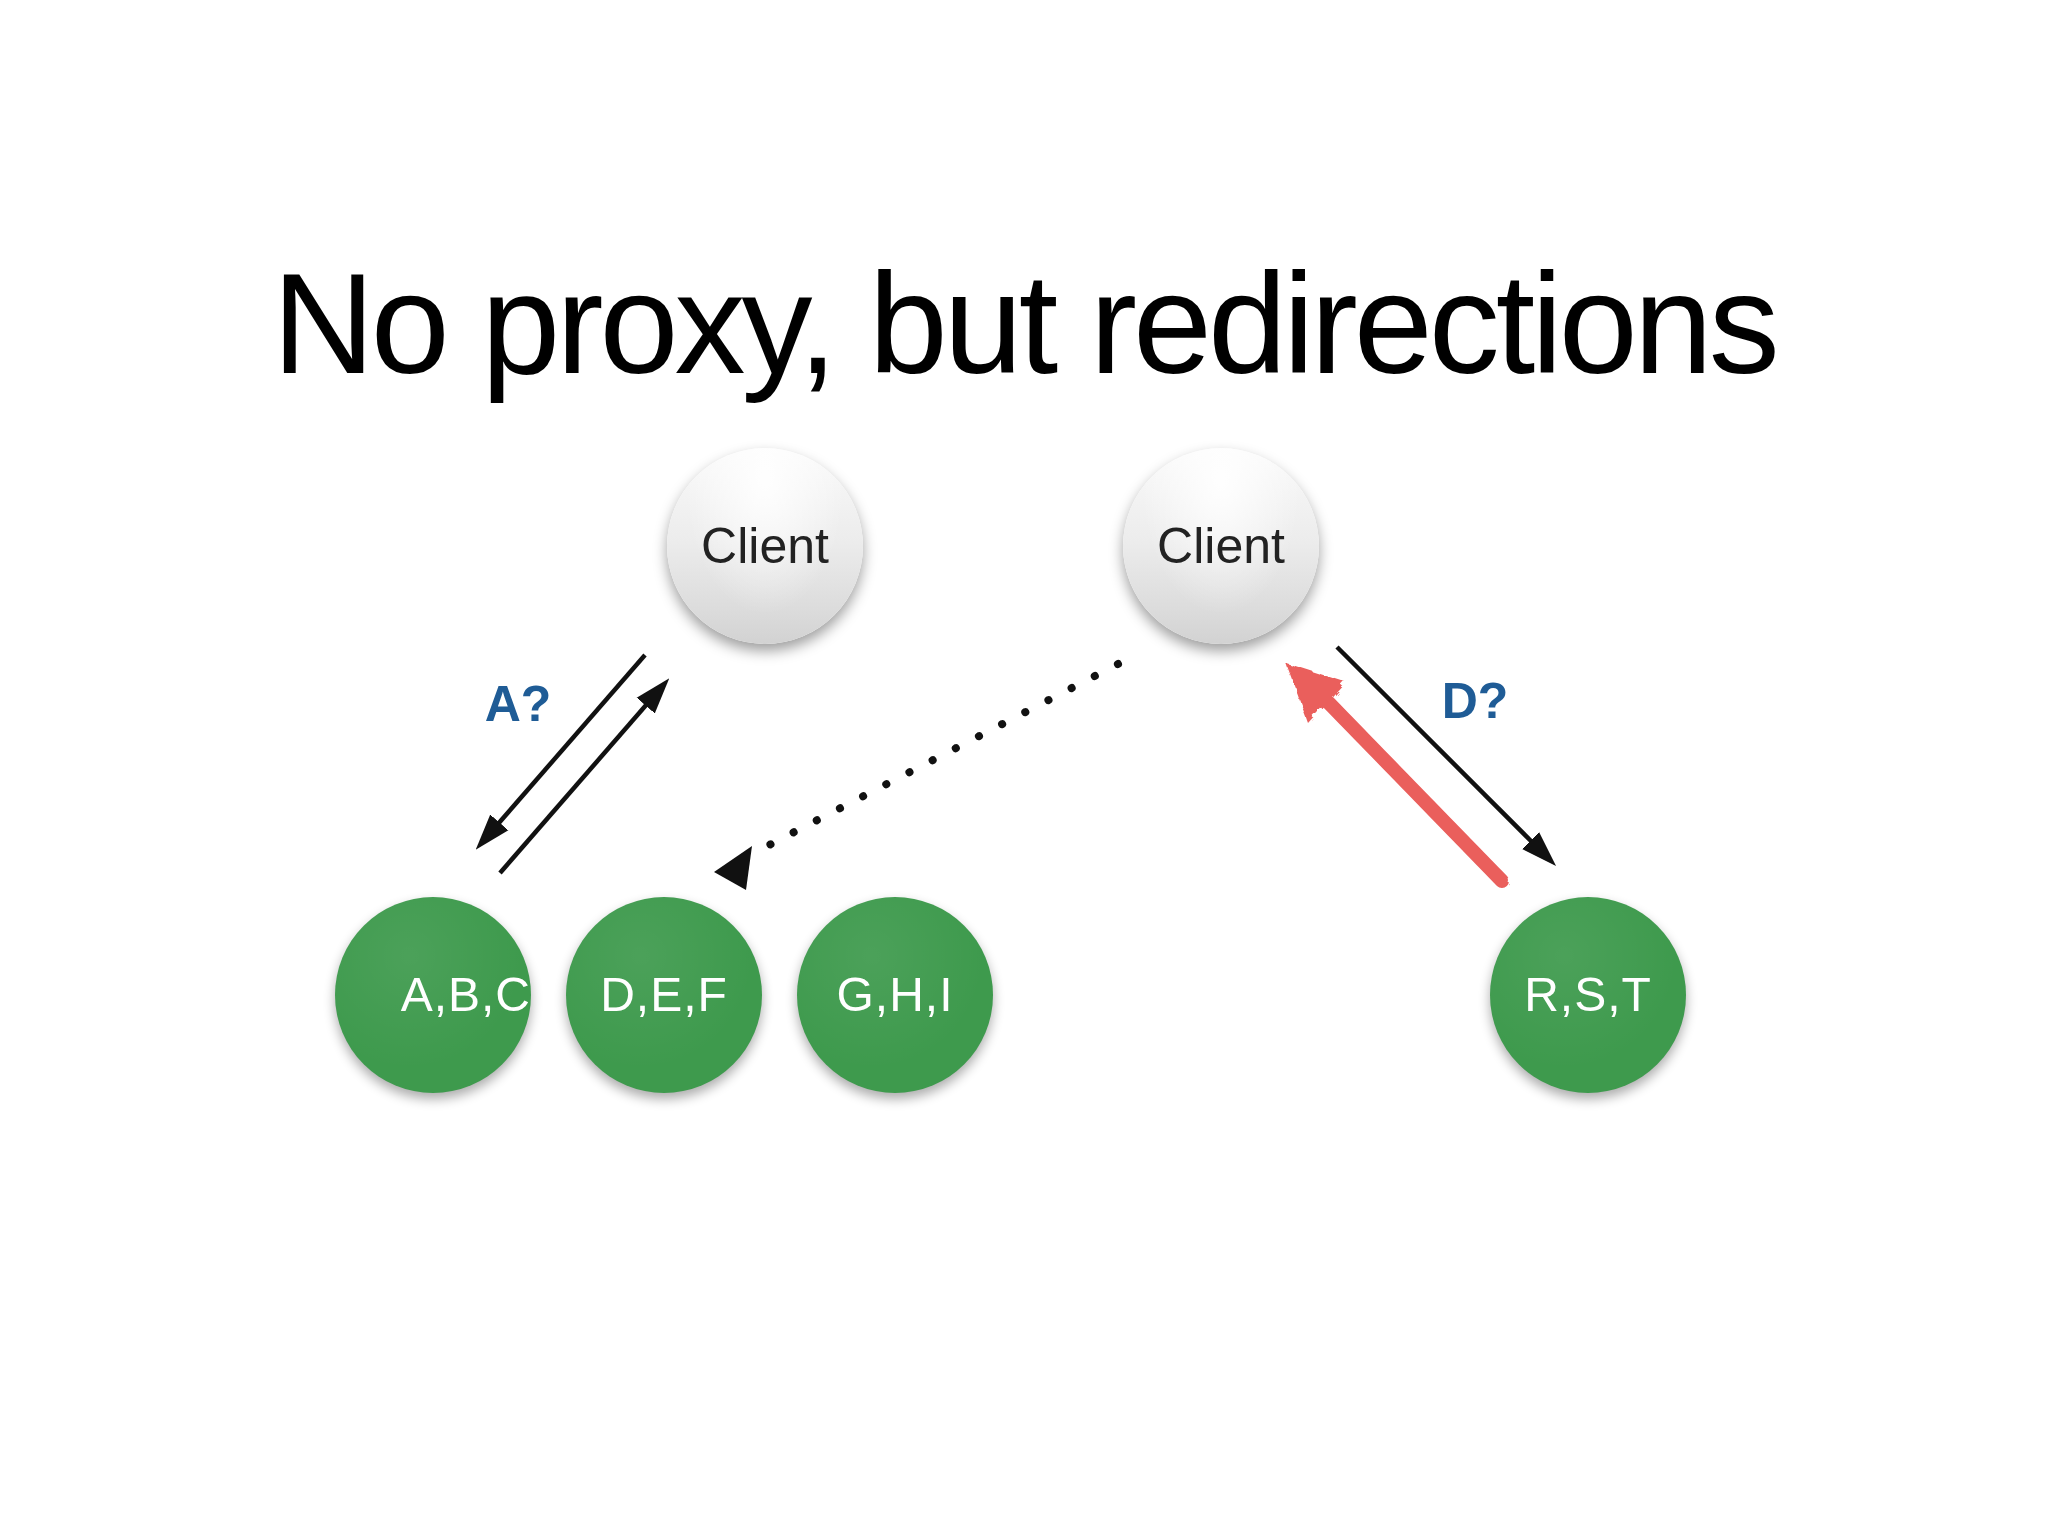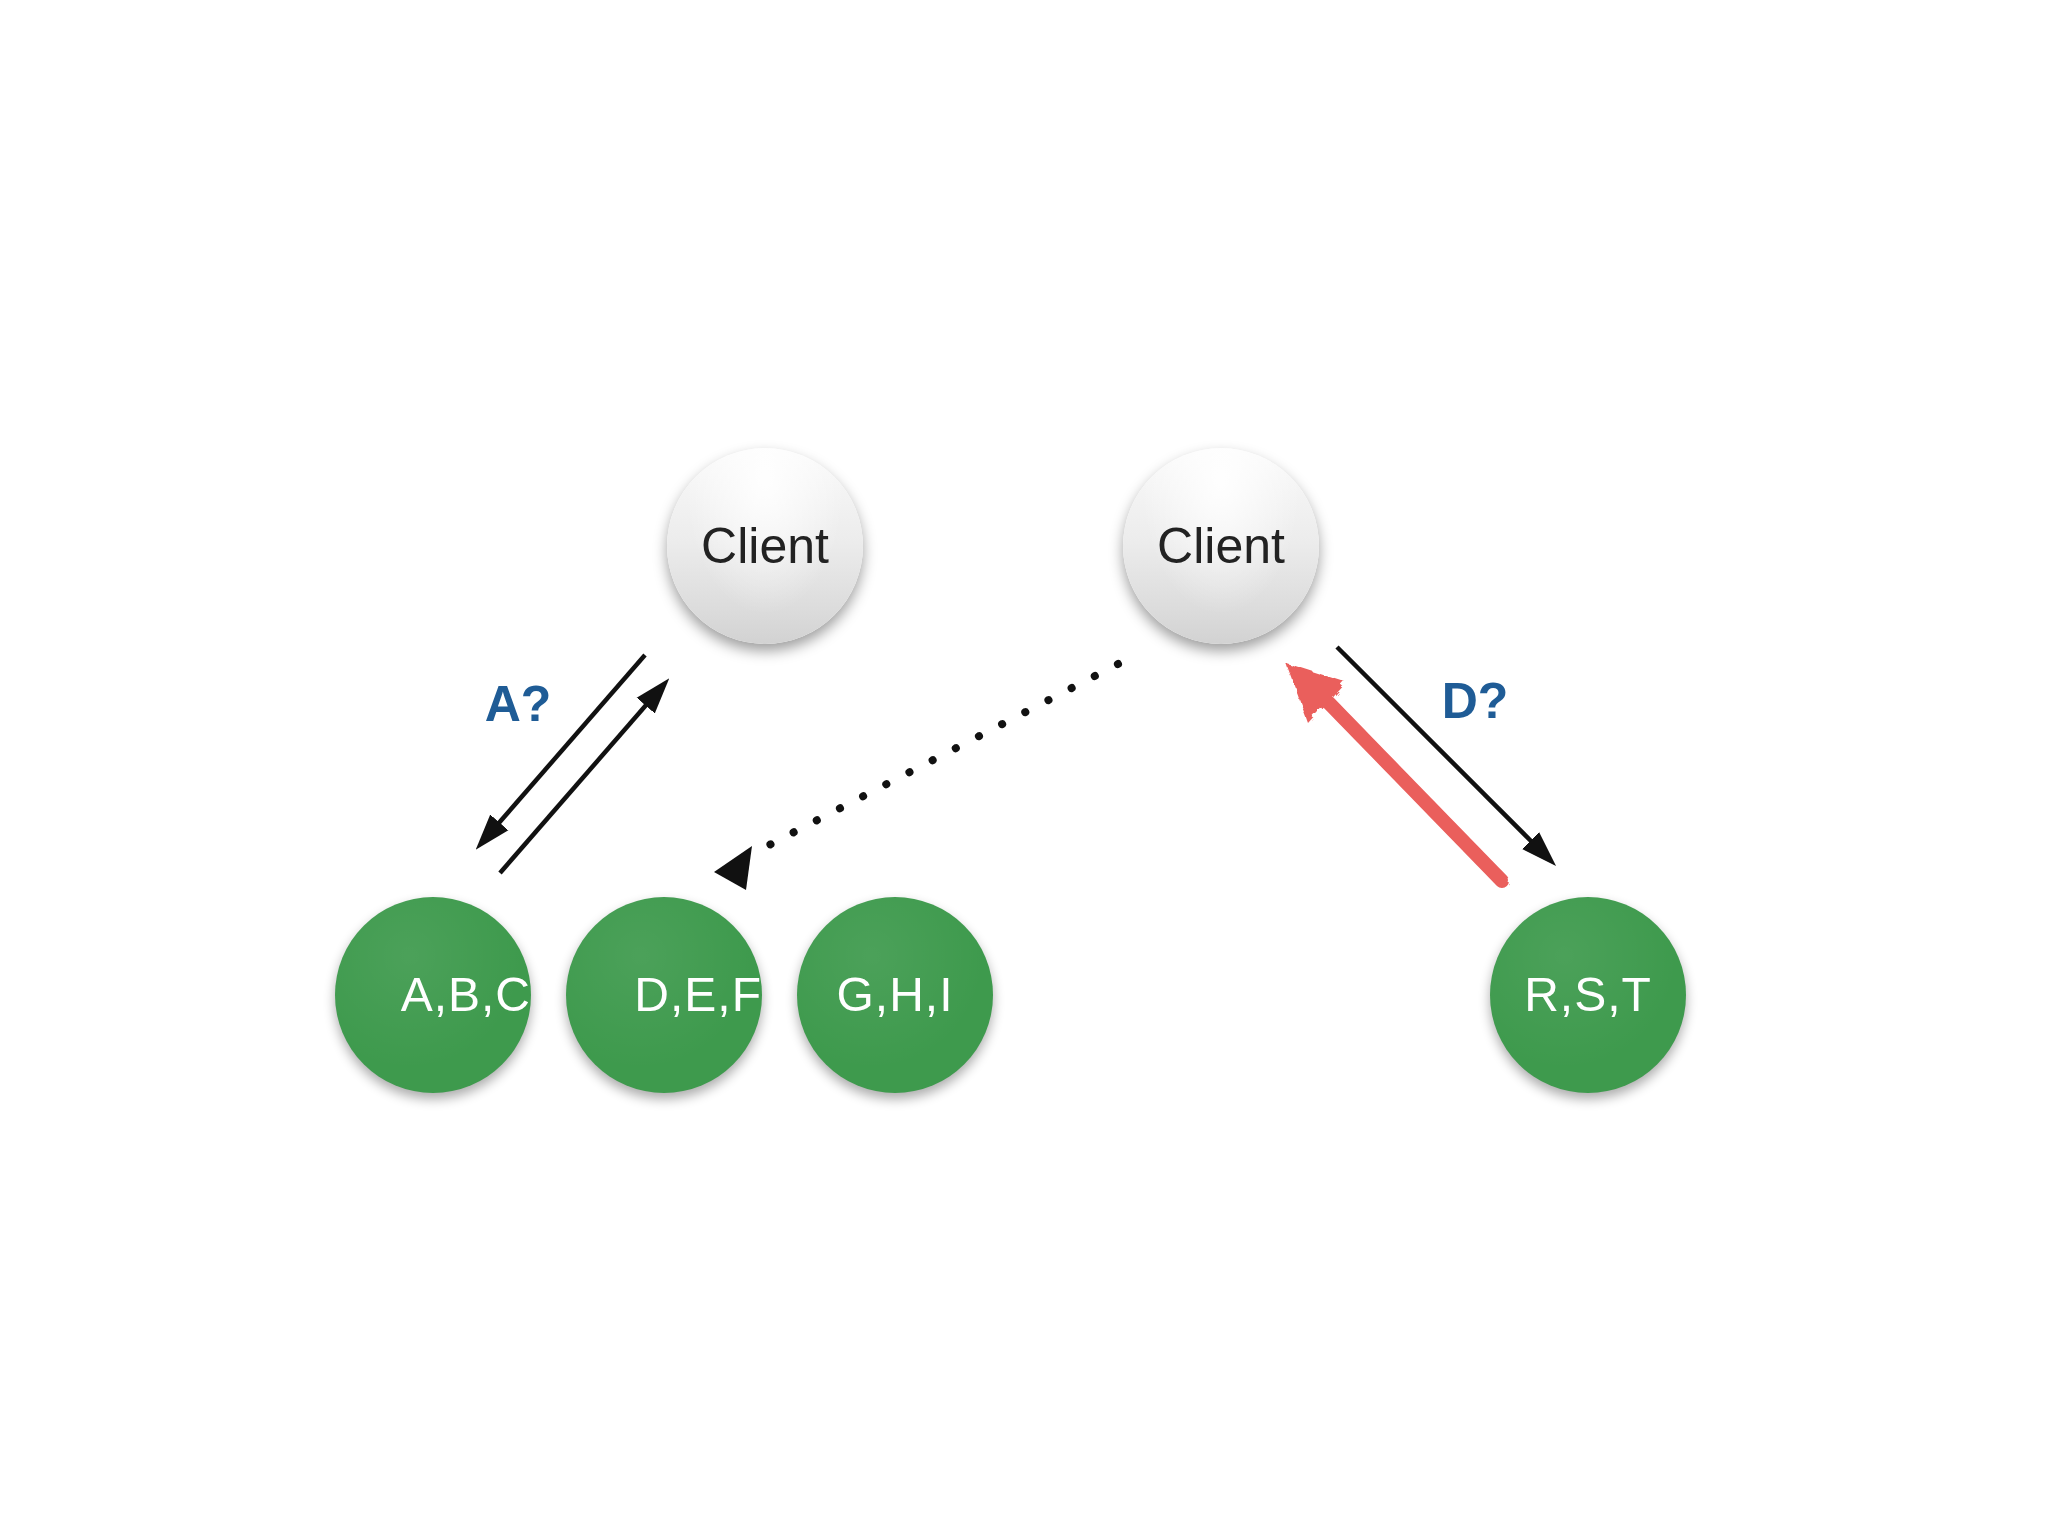--- a/index.html
+++ b/index.html
@@ -58,21 +58,21 @@
       radial-gradient(circle at 38% 30%, rgba(255,255,255,0.07), rgba(255,255,255,0) 62%),
       var(--server-green);
     box-shadow:0 6px 12px rgba(0,0,0,0.33);
     color:var(--server-text);
     font-size:48px;
     font-weight:300;
     letter-spacing:1px;
   }
   .server{top:897px;}
   .server-0{left:335px;justify-content:flex-end;}
-  .server-1{left:566px;justify-content:flex-end;}
+  .server-1{left:566px;}
   .server-2{left:797px;}
   .server-3{left:1028px;}
   .server-4{left:1259px;}
   .server-5{left:1490px;}
   .query-label{
     position:absolute;
     transform:translate(-50%,-50%);
     font-size:50px;
     font-weight:bold;
     color:var(--query-label-blue);
@@ -88,20 +88,21 @@
   .line-dotted{stroke:var(--arrow-black);stroke-width:8;fill:none;stroke-dasharray:0.1 26;stroke-linecap:round;}
   .line-red{stroke:var(--redirect-red);stroke-width:14;fill:none;stroke-linecap:round;}
   .head-black{fill:var(--arrow-black);}
   .head-red{fill:var(--redirect-red);}
 </style>
 </head>
 <body>
 
 <div class="slide">
 
+  <h1 class="slide-title">No proxy, but redirections</h1>
 
   <svg class="arrow-layer" width="2048" height="1536" viewBox="0 0 2048 1536">
     <defs>
       <marker id="head" viewBox="0 0 36 28" refX="2" refY="14" markerWidth="36" markerHeight="28" markerUnits="userSpaceOnUse" orient="auto">
         <path class="head-black" d="M0,2 L36,14 L0,26 Z"></path>
       </marker>
       <filter id="crayon" x="-20%" y="-20%" width="140%" height="140%">
         <feTurbulence type="fractalNoise" baseFrequency="0.09" numOctaves="2" result="n"></feTurbulence>
         <feDisplacementMap in="SourceGraphic" in2="n" scale="7"></feDisplacementMap>
       </filter>

